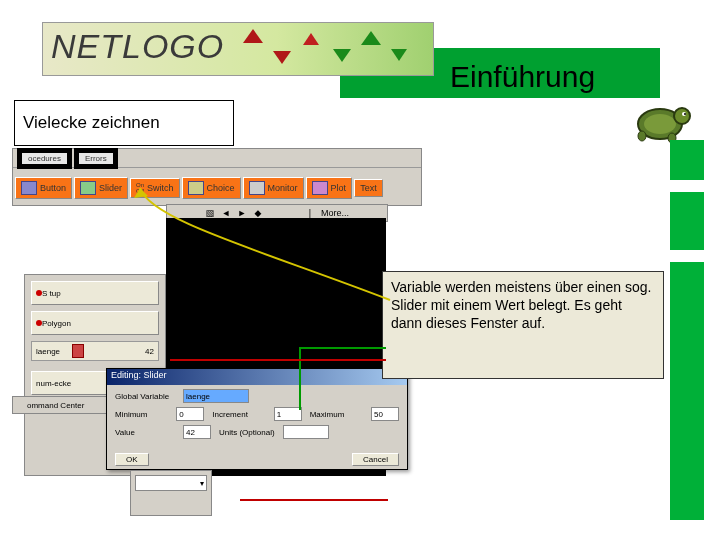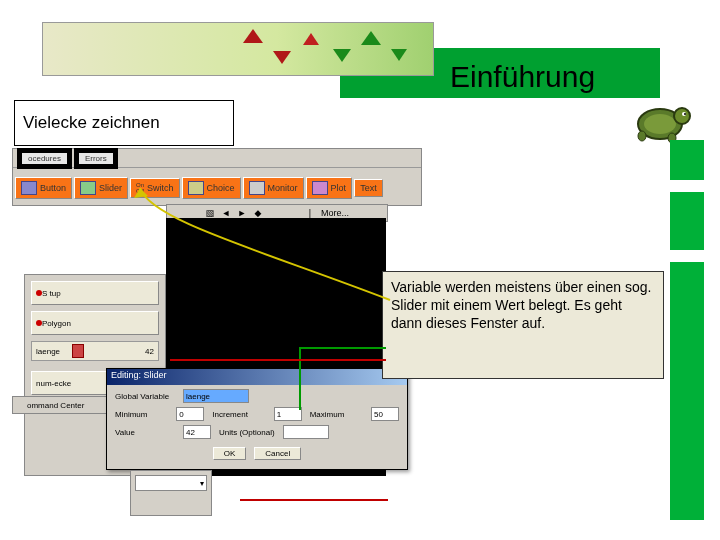--- a/index.html
+++ b/index.html
@@ -27,35 +27,36 @@
 .leftpanel .pin{width:6px;height:6px;background:#c00;border-radius:50%}
 .leftpanel .slider-track{position:absolute;left:6px;right:6px;height:18px;background:#ece9d8;border:1px solid #999;display:flex;align-items:center;padding:0 4px;font-size:8px}
 .leftpanel .slider-knob{position:absolute;left:40px;top:2px;width:10px;height:12px;background:#c44;border:1px solid #800}
 .cmdcenter{position:absolute;left:12px;top:396px;width:100px;height:16px;background:#d4d0c8;border:1px solid #888;font-size:8px;display:flex;align-items:center;padding-left:14px}
 .dialog{position:absolute;left:106px;top:368px;width:300px;height:100px;background:#d4d0c8;border:1px solid #000;box-shadow:2px 2px 4px rgba(0,0,0,.4);font-size:8px}
 .dialog .titlebar{height:14px;background:linear-gradient(to right,#0a246a,#a6caf0);color:#fff;padding:1px 4px;font-size:9px}
 .dialog .body{padding:4px 8px;display:flex;flex-direction:column;gap:4px}
 .dialog .frow{display:flex;align-items:center;gap:8px}
 .dialog .frow label{width:60px}
 .dialog input{font-size:8px;border:1px solid #888;height:12px;padding:0 2px}
-.dialog .btns{display:flex;justify-content:center;gap:8px;margin-top:4px}
+.dialog .btns{display:flex;justify-content:space-between;gap:8px;margin-top:10px}
 .dialog .btns button{font-size:8px;padding:1px 10px;background:#ece9d8;border:1px solid #fff;border-right-color:#888;border-bottom-color:#888}
 .lowstrip{position:absolute;left:130px;top:470px;width:80px;height:44px;background:#d4d0c8;border:1px solid #888}
 .lowstrip .dd{margin:4px;width:68px;height:14px;background:#fff;border:1px solid #888;font-size:8px;display:flex;align-items:center;justify-content:flex-end;padding-right:2px}
 .callout{position:absolute;left:382px;top:271px;width:264px;height:94px;background:#ece9d8;border:1px solid #333;padding:6px 8px;font-size:14px;line-height:1.3}
 svg.lines{position:absolute;left:0;top:0;width:720px;height:540px;pointer-events:none}
 </style>
 </head>
 <body>
 
 <div class="slide">
   <div class="topbar-green"></div>
   <div class="headline">Einführung</div>
 
   <div class="logo">
+    <div class="logo-text">NETLOGO</div>
     <div class="logo-tri" style="left:200px;top:6px;border-left:10px solid transparent;border-right:10px solid transparent;border-bottom:14px solid #b01818"></div>
     <div class="logo-tri" style="left:230px;top:28px;border-left:9px solid transparent;border-right:9px solid transparent;border-top:13px solid #b01818"></div>
     <div class="logo-tri" style="left:260px;top:10px;border-left:8px solid transparent;border-right:8px solid transparent;border-bottom:12px solid #c02020"></div>
     <div class="logo-tri" style="left:290px;top:26px;border-left:9px solid transparent;border-right:9px solid transparent;border-top:13px solid #1a8a1a"></div>
     <div class="logo-tri" style="left:318px;top:8px;border-left:10px solid transparent;border-right:10px solid transparent;border-bottom:14px solid #1a8a1a"></div>
     <div class="logo-tri" style="left:348px;top:26px;border-left:8px solid transparent;border-right:8px solid transparent;border-top:12px solid #1a8a1a"></div>
   </div>
 
   <div class="subbox">Vielecke zeichnen</div>
 

